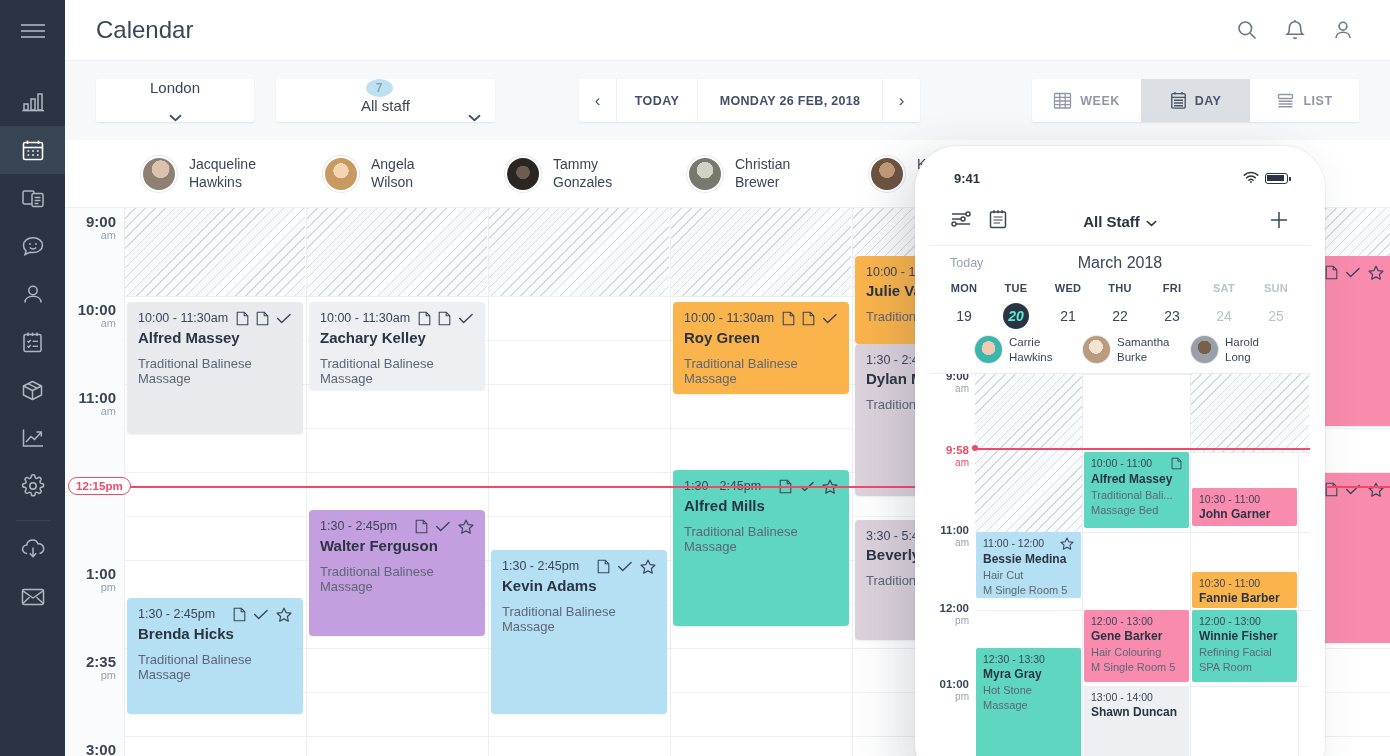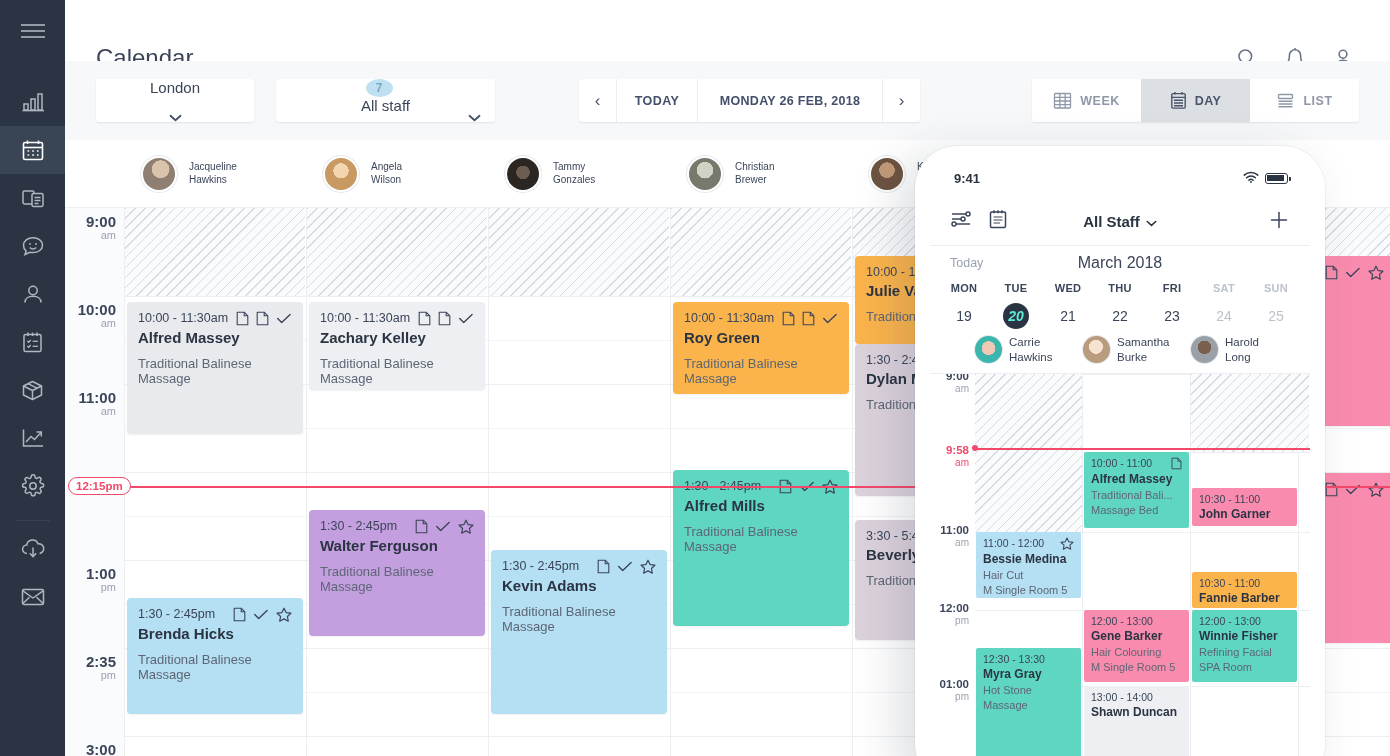--- a/index.html
+++ b/index.html
@@ -27,21 +27,21 @@
   .sb-item.active::after{ content:""; }
   .sb-item.active svg { color:#ffffff; }
   .sb-item svg { display:block; }
   .sb-gap-lg { height:16px; }
   .sb-divider { width:34px; height:1px; background:#44506180; margin:10px 0 4px; }
 
   
   #topbar {
     position:absolute; left:65px; top:0; width:1325px; height:61px;
     background:#fff; border-bottom:1px solid #eceef1;
-    display:flex; align-items:center;margin-top:28px;
+    display:flex; align-items:center;
   }
   #page-title { font-size:24px; color:#3b4559; margin-left:31px; font-weight:400; }
   #topbar-actions { margin-left:auto; display:flex; align-items:center; gap:22px; margin-right:34px; color:#6b7488; }
   .tb-icon { width:26px; height:26px; display:flex; align-items:center; justify-content:center; }
 
   
   #toolbar {
     position:absolute; left:65px; top:61px; width:1325px; height:79px;
     background:#f7f8fa; display:flex; align-items:center;
   }
@@ -91,21 +91,21 @@
   }
   #staff-spacer { width:60px; flex:0 0 60px; }
   .staff-cell {
     width:182px; flex:0 0 182px; display:flex; align-items:center; gap:12px; padding-left:16px;
   }
   .avatar {
     width:36px; height:36px; border-radius:50%; flex:0 0 36px;
     border:2px solid #fff; box-shadow:0 0 0 1px #e6e8ec;
     background-size:cover; background-position:center;
   }
-  .staff-name { font-size:10px; color:#3b4559; line-height:1.25; font-weight:400; }
+  .staff-name { font-size:14px; color:#3b4559; line-height:1.25; font-weight:400; }
 
   
   #cal {
     position:absolute; left:65px; top:208px; width:1325px; height:548px;
     background:#fff; overflow:hidden;
   }
   #time-col {
     position:absolute; left:0; top:0; width:60px; height:548px; background:#fafbfc;
     border-right:1px solid #eceef1;
   }

